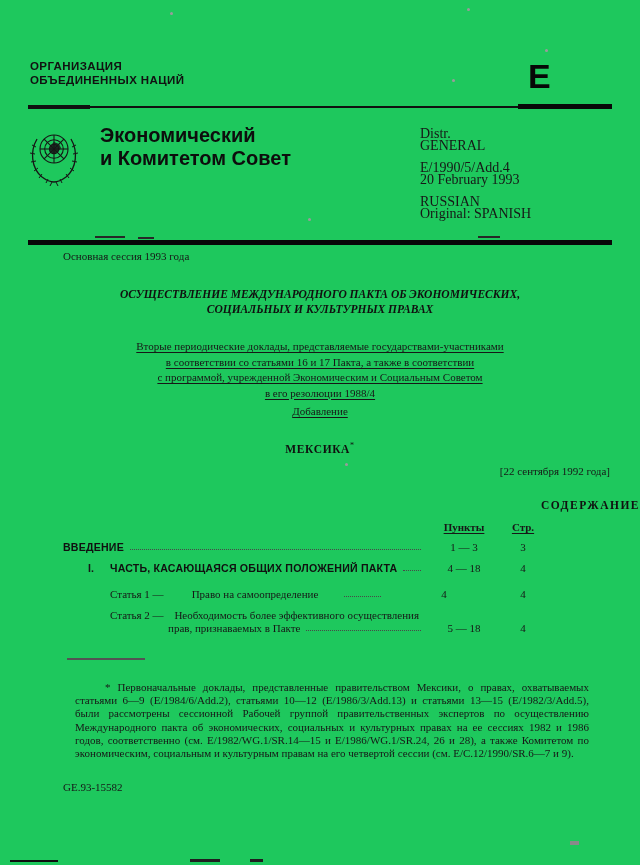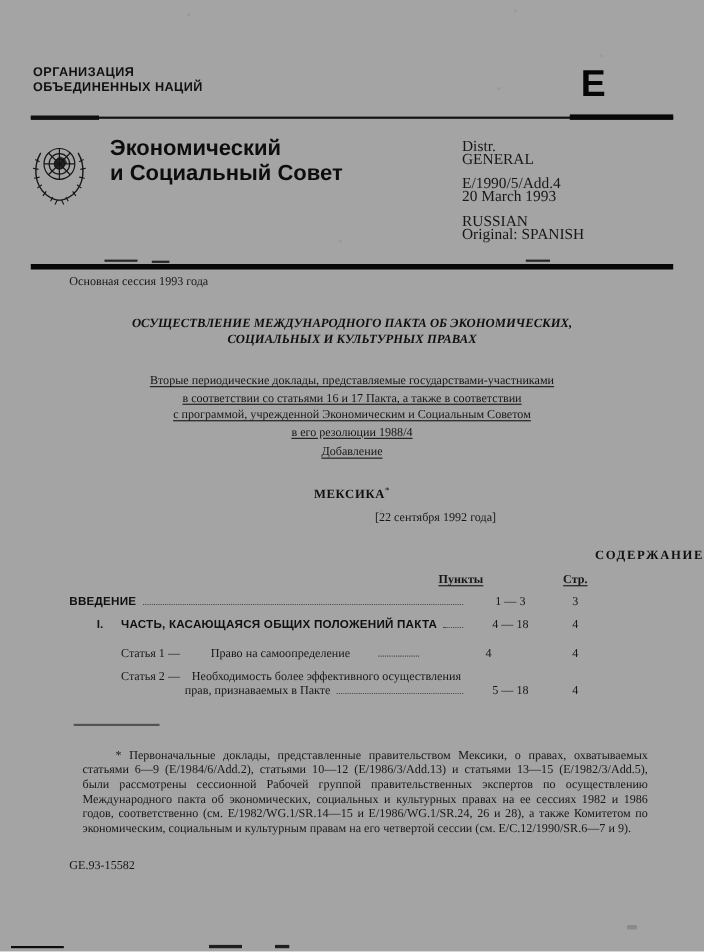--- a/index.html
+++ b/index.html
@@ -1,17 +1,17 @@
 <!DOCTYPE html>
 <html><head>
 <meta charset="utf-8">
 <style>
   html,body{margin:0;padding:0;background:#e8e8e8;}
   .page{
-    position:relative;width:640px;height:865px;background:#a3a3a3;
+    position:relative;width:640px;height:865px;background:#22c55e;
     font-family:"Liberation Serif", serif;color:#1b1b1b;overflow:hidden;
     filter:contrast(1.04) blur(0.2px);
   }
   .abs{position:absolute;}
 
   
   .org{left:30px;top:60px;font-family:"Liberation Sans",sans-serif;font-weight:bold;
        font-size:11.5px;line-height:13.5px;letter-spacing:0.4px;color:#151515;}
   .doc-letter{left:528px;top:58px;font-family:"Liberation Sans",sans-serif;font-weight:bold;
        font-size:34px;line-height:36px;color:#0c0c0c;}
@@ -35,27 +35,27 @@
   .session{left:63px;top:250px;font-size:11px;}
 
   .title{left:0;top:287px;width:640px;text-align:center;font-weight:bold;
        font-size:11.5px;line-height:15px;color:#141414;font-style:italic;}
   .subtitle{left:0;top:339px;width:640px;text-align:center;font-size:11px;line-height:15.5px;}
   .und{text-decoration:underline;text-underline-offset:2px;}
   .addendum{left:0;top:405px;width:640px;text-align:center;font-size:11px;}
   .country{left:0;top:441px;width:640px;text-align:center;font-size:11.5px;
        font-weight:bold;letter-spacing:0.6px;color:#141414;}
   .country sup{font-size:8px;font-weight:normal;}
-  .submission{left:0;top:465px;width:451px;text-align:right;font-size:11px;}
+  .submission{left:0;top:465px;width:610px;text-align:right;font-size:11px;}
   .contents-heading{left:0;top:499px;width:640px;text-align:right;font-size:11.5px;
        font-weight:bold;letter-spacing:1.5px;color:#141414;}
 
   
   .toc{left:63px;top:521px;width:482px;font-size:11px;color:#1b1b1b;}
-  .toc-head{display:flex;justify-content:flex-end;font-weight:bold;gap:45px;}
+  .toc-head{display:flex;justify-content:flex-end;font-weight:bold;}
   .colp{width:74px;text-align:center;}
   .colg{width:44px;text-align:center;}
   .toc-row{display:flex;align-items:flex-end;}
   .toc-text{white-space:nowrap;}
   .bold-label{font-family:"Liberation Sans",sans-serif;font-weight:bold;font-size:10.6px;
        letter-spacing:0.2px;color:#141414;}
   .leader{flex:1;border-bottom:1.6px dotted #4a4a4a;margin:0 6px 3px 6px;min-width:12px;}
   .toc-num{width:22px;font-weight:bold;font-family:"Liberation Sans",sans-serif;font-size:10.6px;}
   .ind1{padding-left:25px;}
   .ind2{padding-left:47px;gap:20px;}
@@ -106,31 +106,31 @@
     </g>
     <g stroke="#1a1a1a" fill="none" stroke-width="1">
       <path d="M8,22 l-4,-2 M7,29 l-5,-1 M8,36 l-5,1 M10,43 l-4,3 M14,49 l-3,4 M20,54 l-2,4"></path>
       <path d="M44,22 l4,-2 M45,29 l5,-1 M44,36 l5,1 M42,43 l4,3 M38,49 l3,4 M32,54 l2,4"></path>
       <path d="M24,57 l-2,4 M28,57 l2,4"></path>
     </g>
   </svg>
 
   <div class="abs council">
     <div>Экономический</div>
-    <div>и Социальный Совет</div>
+    <div>и Комитетом Совет</div>
   </div>
 
   <div class="abs meta">
     <div class="grp">
       <div>Distr.</div>
       <div>GENERAL</div>
     </div>
     <div class="grp">
       <div>E/1990/5/Add.4</div>
-      <div>20 March 1993</div>
+      <div>20 February 1993</div>
     </div>
     <div class="grp">
       <div>RUSSIAN</div>
       <div>
         <span>Original:</span>
         <span>SPANISH</span>
       </div>
     </div>
   </div>
 

